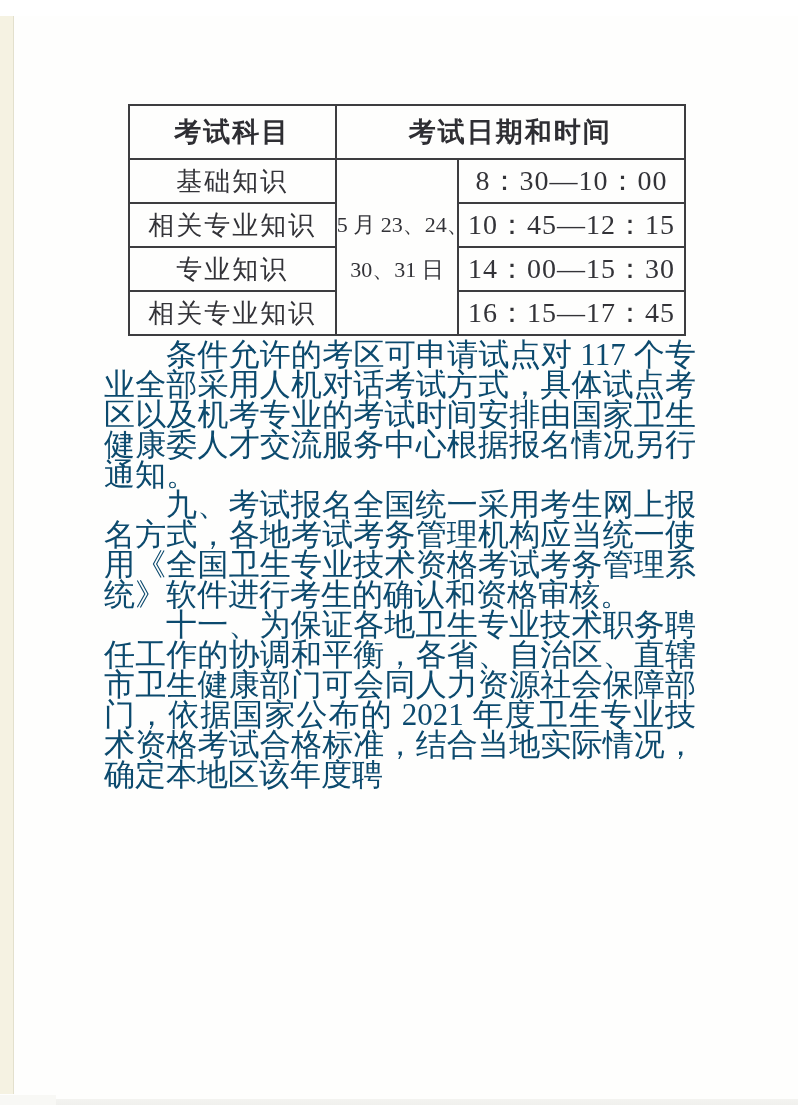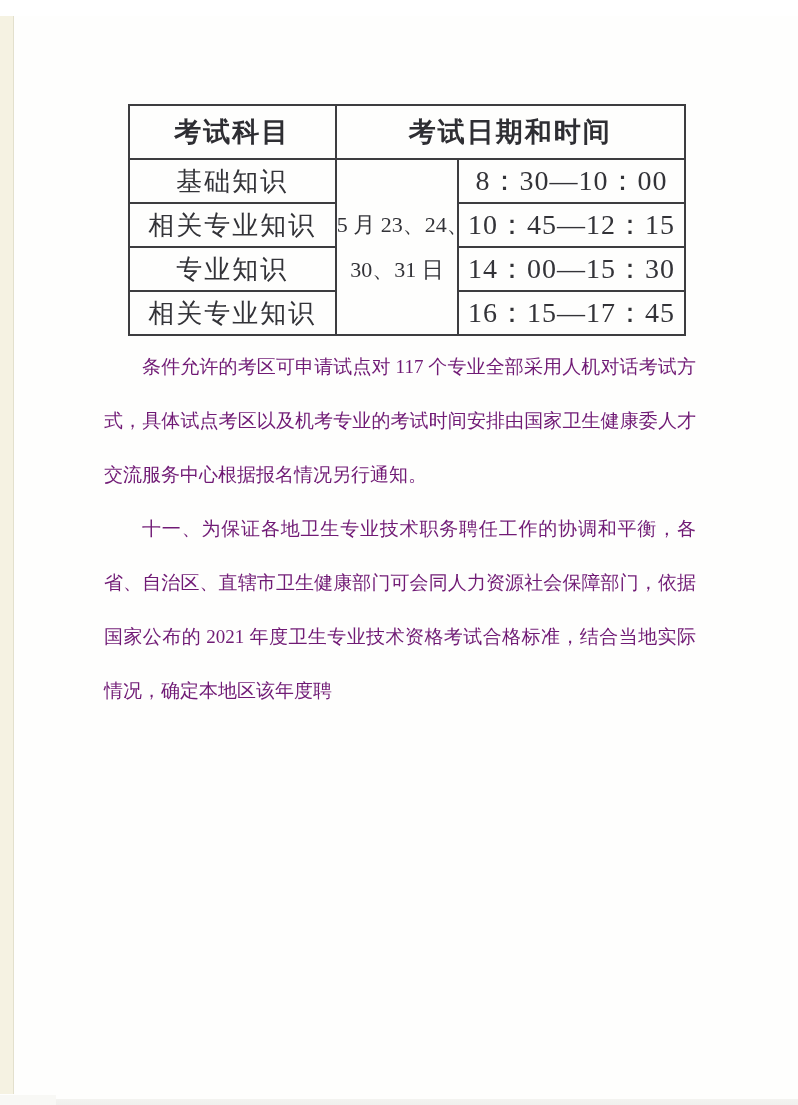--- a/index.html
+++ b/index.html
@@ -85,23 +85,23 @@
     font-size: 28px;
     letter-spacing: 1px;
     white-space: nowrap;
   }
   
   .body-text {
     position: absolute;
     left: 104px;
     top: 324px;
     width: 592px;
-    font-size: 19px;
-    line-height: 54px;
-    color: #701a75;
+    font-size: 31px;
+    line-height: 30px;
+    color: #0c4a6e;
     text-align: justify;
   }
   .body-text p {
     margin: 0;
     text-indent: 2em;
   }
 </style>
 </head>
 <body>
 
@@ -140,16 +140,17 @@
     </tr>
     <tr class="row-body">
       <td class="subject-cell">相关专业知识</td>
       <td class="time-cell">16：15—17：45</td>
     </tr>
   </tbody>
     </table>
 
   <div class="body-text">
     <p>条件允许的考区可申请试点对 117 个专业全部采用人机对话考试方式，具体试点考区以及机考专业的考试时间安排由国家卫生健康委人才交流服务中心根据报名情况另行通知。</p>
+    <p>九、考试报名全国统一采用考生网上报名方式，各地考试考务管理机构应当统一使用《全国卫生专业技术资格考试考务管理系统》软件进行考生的确认和资格审核。</p>
     <p>十一、为保证各地卫生专业技术职务聘任工作的协调和平衡，各省、自治区、直辖市卫生健康部门可会同人力资源社会保障部门，依据国家公布的 2021 年度卫生专业技术资格考试合格标准，结合当地实际情况，确定本地区该年度聘</p>
   </div>
 
 </div>
 
 </body></html>

